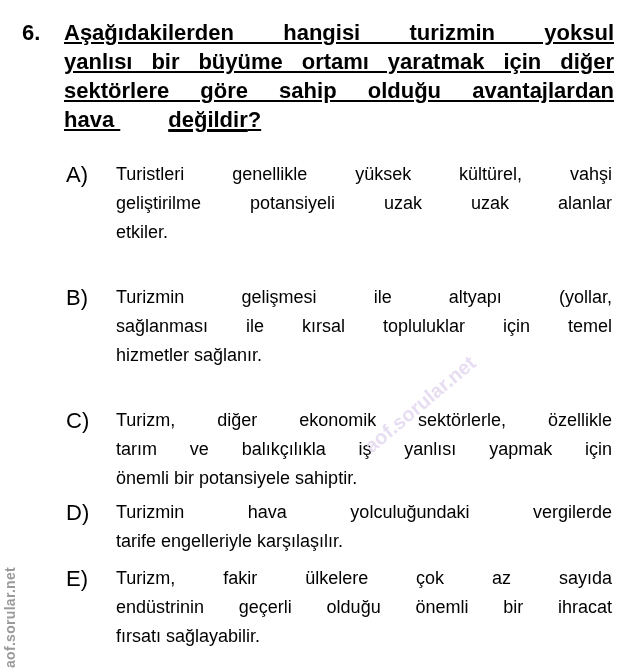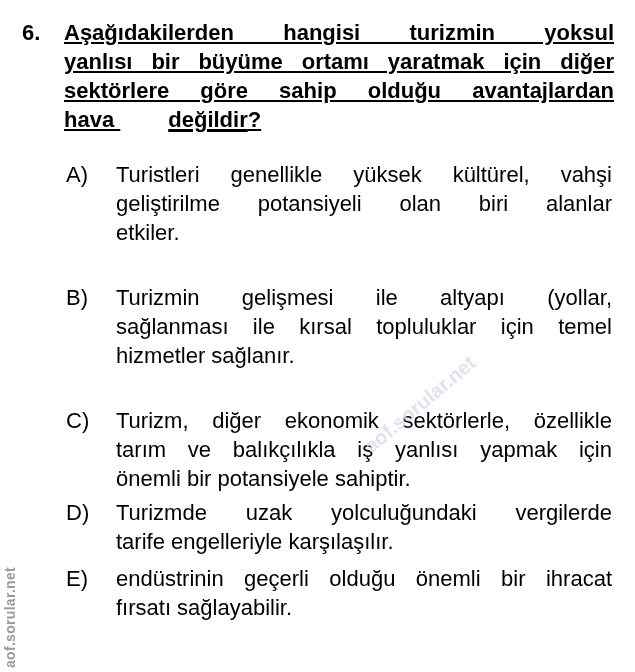--- a/index.html
+++ b/index.html
@@ -66,21 +66,21 @@
       left: 0;
       top: 0;
       font-size: 22px;
       line-height: 29px;
     }
     .opt-text {
       position: absolute;
       left: 50px;
       top: 0;
       width: 496px;
-      font-size: 22px;
+      font-size: 18px;
       line-height: 29px;
     }
     .opt-text .line {
       display: block;
       text-align: justify;
       text-align-last: justify;
       white-space: nowrap;
     }
     .opt-text .line.last {
       text-align-last: left;
@@ -120,21 +120,21 @@
     <span class="line">yanlısı bir büyüme ortamı yaratmak için diğer</span>
     <span class="line">sektörlere göre sahip olduğu avantajlardan</span>
     <span class="line last"><span>hava </span><span class="u">değildir</span><span>?</span></span>
   </div>
 </div>
 
 <div class="option" style="top:160px;">
   <div class="opt-letter">A)</div>
   <div class="opt-text">
     <span class="line">Turistleri genellikle yüksek kültürel, vahşi</span>
-    <span class="line">geliştirilme potansiyeli olan biri alanlar</span>
+    <span class="line">geliştirilme potansiyeli uzak uzak alanlar</span>
     <span class="line last">etkiler.</span>
   </div>
 </div>
 
 <div class="option" style="top:283px;">
   <div class="opt-letter">B)</div>
   <div class="opt-text">
     <span class="line">Turizmin gelişmesi ile altyapı (yollar,</span>
     <span class="line">sağlanması ile kırsal topluluklar için temel</span>
     <span class="line last">hizmetler sağlanır.</span>
@@ -146,27 +146,28 @@
   <div class="opt-text">
     <span class="line">Turizm, diğer ekonomik sektörlerle, özellikle</span>
     <span class="line">tarım ve balıkçılıkla iş yanlısı yapmak için</span>
     <span class="line last">önemli bir potansiyele sahiptir.</span>
   </div>
 </div>
 
 <div class="option" style="top:498px;">
   <div class="opt-letter">D)</div>
   <div class="opt-text">
-    <span class="line">Turizmde uzak yolculuğundaki vergilerde</span>
+    <span class="line">Turizmin hava yolculuğundaki vergilerde</span>
     <span class="line last">tarife engelleriyle karşılaşılır.</span>
   </div>
 </div>
 
 <div class="option" style="top:564px;">
   <div class="opt-letter">E)</div>
   <div class="opt-text">
+    <span class="line">Turizm, fakir ülkelere çok az sayıda</span>
     <span class="line">endüstrinin geçerli olduğu önemli bir ihracat</span>
     <span class="line last">fırsatı sağlayabilir.</span>
   </div>
 </div>
 
 <div class="center-watermark">aof.sorular.net</div>
 <div class="side-watermark">aof.sorular.net</div>
 
 </body></html>

